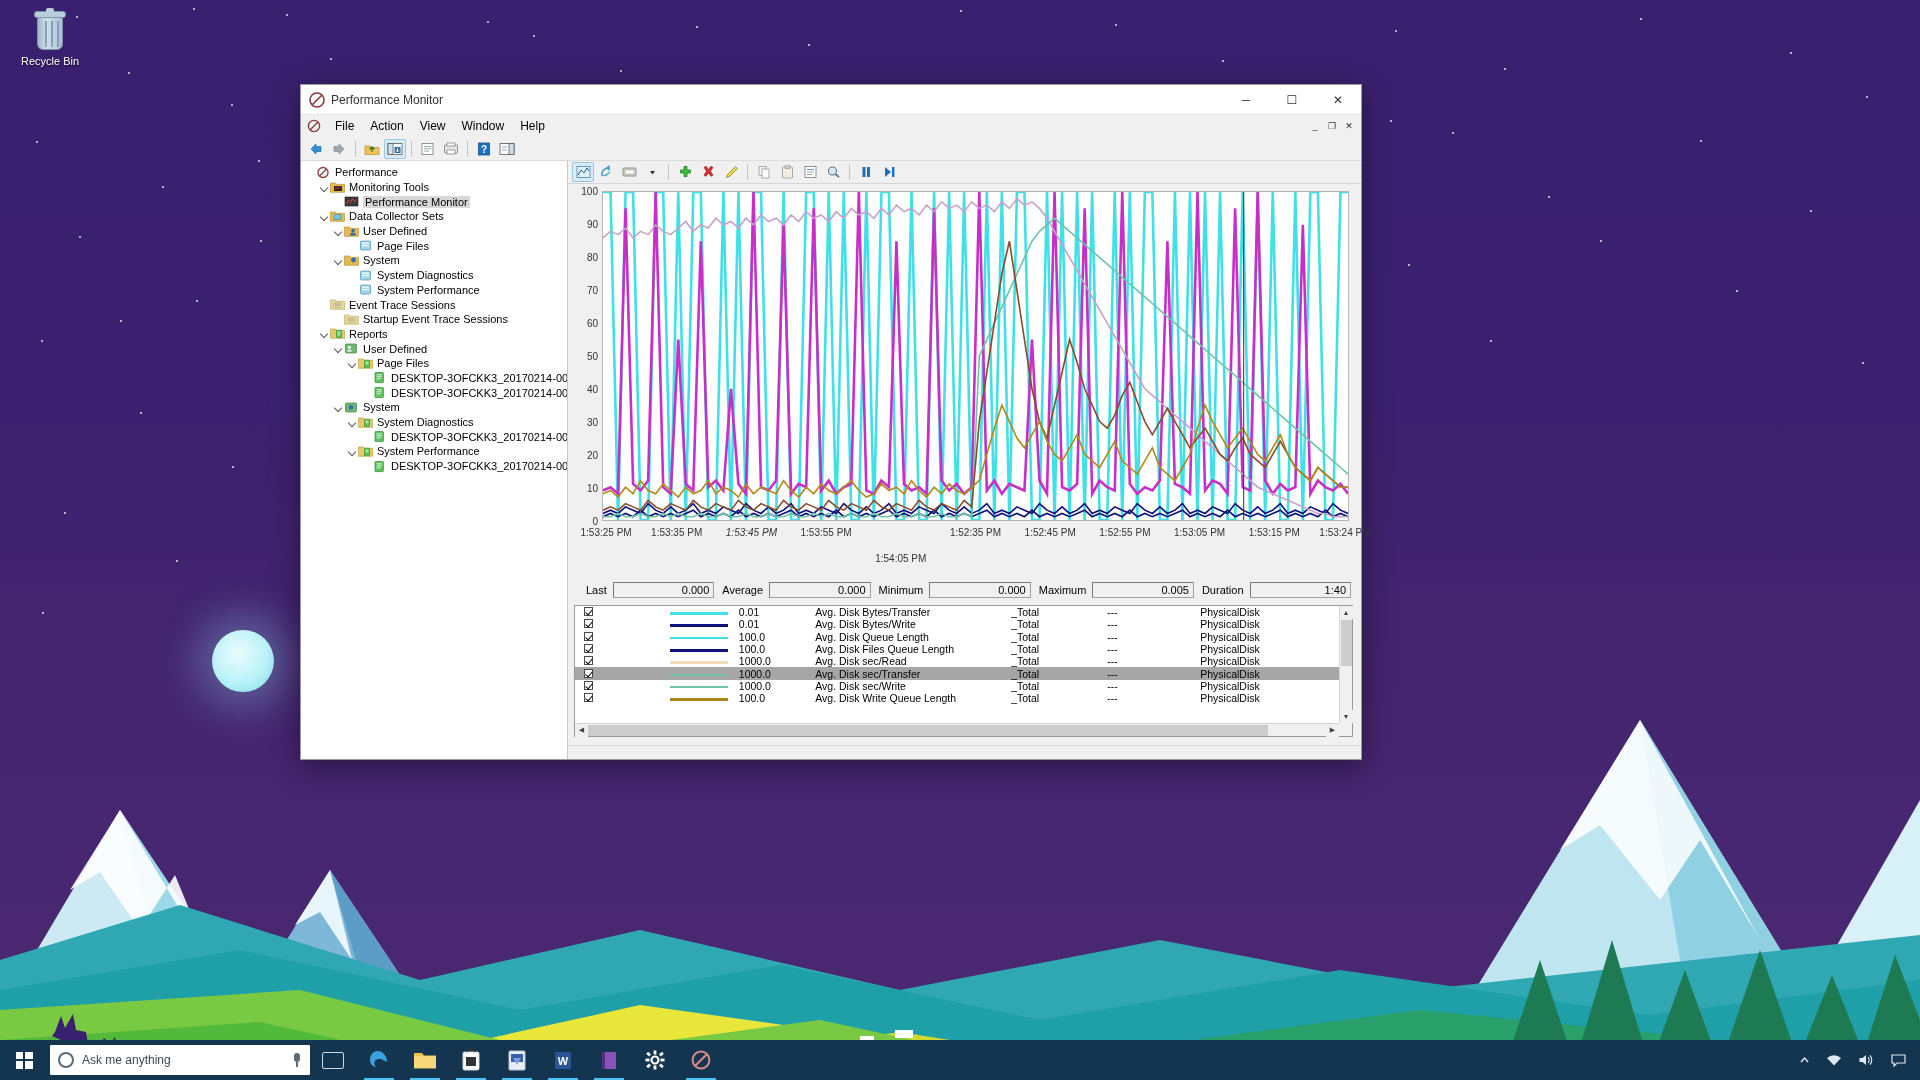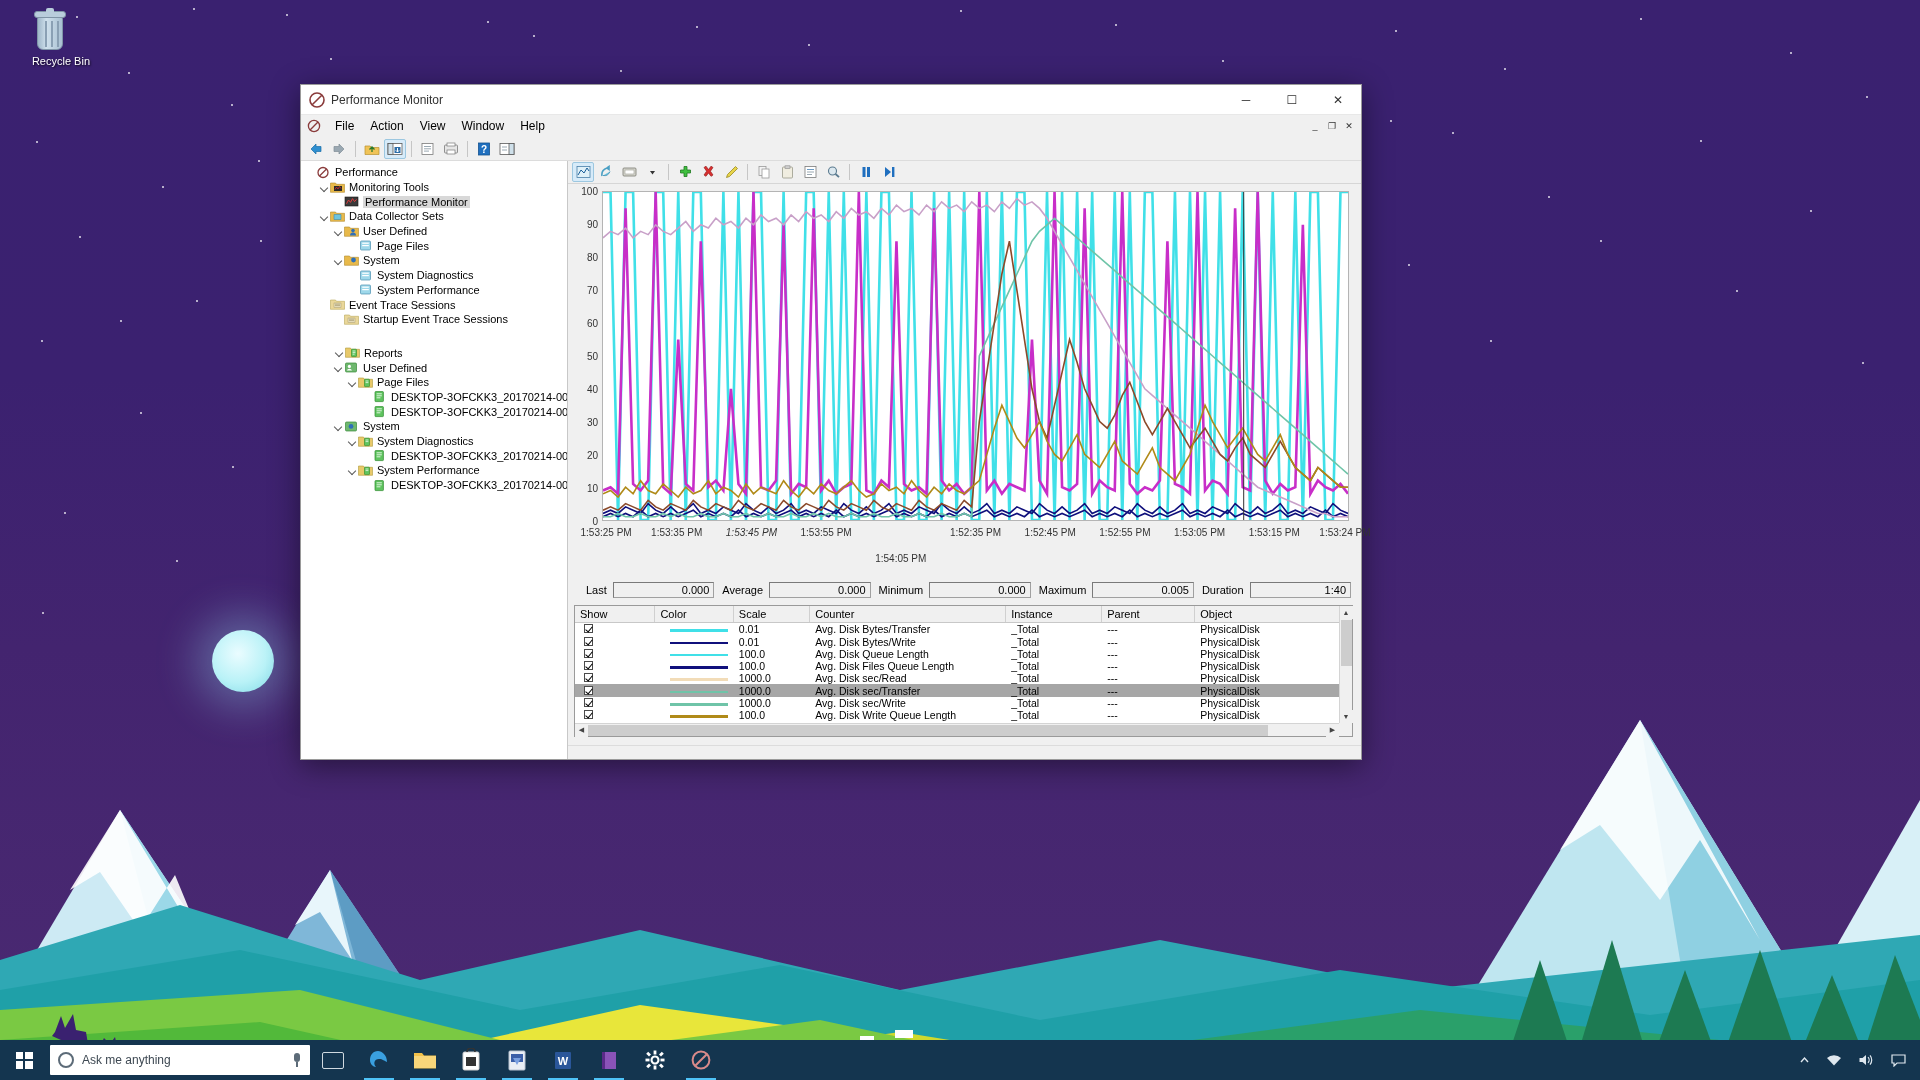--- a/index.html
+++ b/index.html
@@ -17,21 +17,21 @@
     background: linear-gradient(180deg,#3a2170 0%,#3b2170 35%,#43246f 60%,#4b2a72 100%);
   }
   .star { position:absolute; background:#fff; border-radius:50%; opacity:.85; }
   .moon {
     position:absolute; left:212px; top:630px; width:62px; height:62px; border-radius:50%;
     background:radial-gradient(circle at 42% 38%, #eafcff 0%, #b9f2f7 55%, #7fd9e6 100%);
     box-shadow:0 0 42px 16px rgba(160,240,255,.30);
   }
 
   
-  #recycle-bin { position:absolute; left:10px; top:8px; width:80px; text-align:right; }
+  #recycle-bin { position:absolute; left:10px; top:8px; width:80px; text-align:center; }
   .bin-glyph { width:40px; height:44px; margin:0 auto; position:relative; }
   .bin-body {
     position:absolute; left:7px; top:8px; width:26px; height:34px;
     background:linear-gradient(90deg,#9fb6c9 0%,#cfe0ec 35%,#a9c0d2 100%);
     border-radius:3px 3px 6px 6px; border:1px solid #8095a8;
   }
   .bin-line { position:absolute; top:4px; width:2px; height:26px; background:#8aa0b4; }
   .bin-lid {
     position:absolute; left:4px; top:3px; width:32px; height:7px;
     background:#b9cddc; border-radius:3px; border:1px solid #7f94a6;
@@ -161,21 +161,21 @@
   .table-wrap {
     flex:1; margin:4px 8px 8px 6px; background:#fff; border:1px solid #9a9a9a;
     display:flex; flex-direction:column; min-height:0; position:relative;
   }
   .tbl-head { display:flex; height:17px; background:#f0f0f0; border-bottom:1px solid #c8c8c8; flex:none; }
   .th {
     font-size:11px; color:#000; padding:2px 0 0 5px; border-right:1px solid #d0d0d0;
     overflow:hidden; white-space:nowrap;
   }
   .tbl-body { flex:1; overflow:hidden; position:relative; }
-  .trow { display:flex; height:12.3px; align-items:flex-end; font-size:10.5px; white-space:nowrap; }
+  .trow { display:flex; height:12.3px; align-items:center; font-size:10.5px; white-space:nowrap; }
   .trow.sel { background:#a6a6a6; }
   .td { padding-left:5px; overflow:hidden; }
   .chk {
     width:9px; height:9px; border:1px solid #4a4a4a; background:#fff;
     display:inline-block; position:relative; margin-left:4px;
   }
   .chk::after {
     content:''; position:absolute; left:2px; top:0px; width:3px; height:6px;
     border-right:1.4px solid #000; border-bottom:1.4px solid #000; transform:rotate(40deg);
   }
@@ -514,21 +514,21 @@
         <div class="tnode" style="padding-left: 32px;">
           <div class="twig"></div>
           <span class="ticon"><svg viewBox="0 0 15 13" width="15" height="13">
               <path d="M0.5,2 h5 l1,1.3 h8 v8 h-14z" fill="#ead79a" stroke="#b8a85a" stroke-width=".6"></path>
               <rect x="4" y="5" width="7" height="4.6" fill="#e8e0c0" stroke="#a89a6a" stroke-width=".5"></rect>
               <line x1="5" y1="6.2" x2="10" y2="6.2" stroke="#8a7a4a" stroke-width=".5"></line>
               <line x1="5" y1="7.6" x2="10" y2="7.6" stroke="#8a7a4a" stroke-width=".5"></line>
             </svg></span>
           <span class="tlabel">Startup Event Trace Sessions</span>
         </div>
-        <div class="tnode" style="padding-left: 33px; margin-top: 19px;">
+        <div class="tnode" style="padding-left: 18px;">
           <div class="twig">
             <span class="chev open"></span>
           </div>
           <span class="ticon"><svg viewBox="0 0 15 13" width="15" height="13">
               <path d="M0.5,2 h5 l1,1.3 h8 v8 h-14z" fill="#e8c96a" stroke="#b09a3a" stroke-width=".6"></path>
               <rect x="6.5" y="3.2" width="5" height="7.4" rx=".6" fill="#5fc45f" stroke="#2a8a2a" stroke-width=".6"></rect>
               <line x1="7.6" y1="5" x2="10.4" y2="5" stroke="#fff" stroke-width=".7"></line>
               <line x1="7.6" y1="6.6" x2="10.4" y2="6.6" stroke="#fff" stroke-width=".7"></line>
               <line x1="7.6" y1="8.2" x2="9.6" y2="8.2" stroke="#fff" stroke-width=".7"></line>
             </svg></span>
@@ -768,29 +768,20 @@
           <span class="stat-val">0.000</span>
           <span class="stat-lbl">Minimum</span>
           <span class="stat-val">0.000</span>
           <span class="stat-lbl">Maximum</span>
           <span class="stat-val">0.005</span>
           <span class="stat-lbl">Duration</span>
           <span class="stat-val">1:40</span>
         </div>
 
       <div class="table-wrap">
-        <div class="tbl-head" id="tbl-head">
-            <div class="th" style="width: 82px;">Show</div>
-            <div class="th" style="width: 80px;">Color</div>
-            <div class="th" style="width: 78px;">Scale</div>
-            <div class="th" style="width: 200px;">Counter</div>
-            <div class="th" style="width: 98px;">Instance</div>
-            <div class="th" style="width: 95px;">Parent</div>
-            <div class="th" style="width: 160px;">Object</div>
-          </div>
         <div class="tbl-body" id="tbl-body">
             <div class="trow">
               <div class="td" style="width: 82px;"><span class="chk"></span></div>
               <div class="td" style="width: 80px;"><span class="swatch" style="background:#40e0e8"></span></div>
               <div class="td" style="width: 78px;">0.01</div>
               <div class="td" style="width: 200px;">Avg. Disk Bytes/Transfer</div>
               <div class="td" style="width: 98px;">_Total</div>
               <div class="td" style="width: 95px;">---</div>
               <div class="td" style="width: 160px;">PhysicalDisk</div>
             </div>

